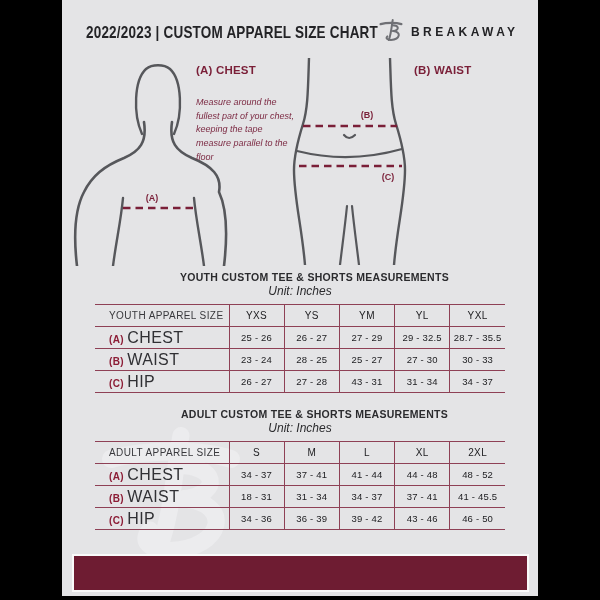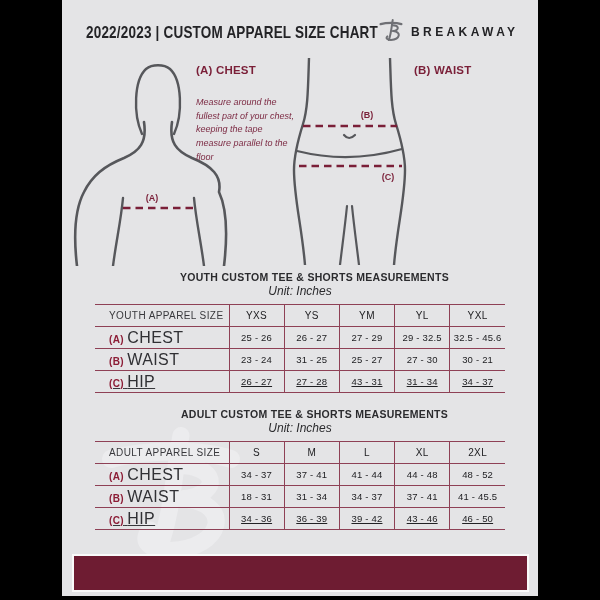--- a/index.html
+++ b/index.html
@@ -38,21 +38,21 @@
   #youth-section { top:271px; }
   #adult-section { top:408px; }
   .tbl-title { font-size:10.5px; font-weight:bold; color:#2b2b2e;
     letter-spacing:.3px;margin-left:29px; }
   .tbl-unit { font-size:12px; font-style:italic; color:#2b2b2e; margin-top:1px; }
   table { border-collapse:collapse; width:410px; margin:6px auto 16px auto;
     table-layout:fixed; position:relative; z-index:1; }
   col.c-label { width:134px; }
   th, td { border-top:1.5px solid #8e4055; height:22px; font-weight:normal;
     padding:0; color:#212124; }
-  tr:last-child td { border-bottom:1.5px solid #8e4055;text-decoration:underline; }
+  tr:last-child td { border-bottom:1.5px solid #8e4055; }
   th + th, td + td { border-left:1.5px solid #8e4055; }
   .cell-label { text-align:left; padding-left:14px; font-size:10px;
     letter-spacing:.4px; color:#38383c; }
   .size-head { font-size:10px; font-weight:normal; letter-spacing:.4px; }
   .cell-val { font-size:9.5px; text-align:center; letter-spacing:.2px; }
   .row-prefix { color:#8c1d36; font-weight:bold; font-size:10px; }
   .row-name { color:#303034; font-size:16px; letter-spacing:.4px; }
 
   
   .watermark { position:absolute; left:14px; top:418px; z-index:0; opacity:.6; }
@@ -142,32 +142,32 @@
       </tr>
       <tr>
         <td class="cell-label">
           <span class="row-prefix">(A)</span>
           <span class="row-name">CHEST</span>
         </td>
         <td class="cell-val">25 - 26</td>
         <td class="cell-val">26 - 27</td>
         <td class="cell-val">27 - 29</td>
         <td class="cell-val">29 - 32.5</td>
-        <td class="cell-val">32.5 - 45.6</td>
+        <td class="cell-val">28.7 - 35.5</td>
       </tr>
       <tr>
         <td class="cell-label">
           <span class="row-prefix">(B)</span>
           <span class="row-name">WAIST</span>
         </td>
         <td class="cell-val">23 - 24</td>
-        <td class="cell-val">31 - 25</td>
+        <td class="cell-val">28 - 25</td>
         <td class="cell-val">25 - 27</td>
         <td class="cell-val">27 - 30</td>
-        <td class="cell-val">30 - 21</td>
+        <td class="cell-val">30 - 33</td>
       </tr>
       <tr>
         <td class="cell-label">
           <span class="row-prefix">(C)</span>
           <span class="row-name">HIP</span>
         </td>
         <td class="cell-val">26 - 27</td>
         <td class="cell-val">27 - 28</td>
         <td class="cell-val">43 - 31</td>
         <td class="cell-val">31 - 34</td>

